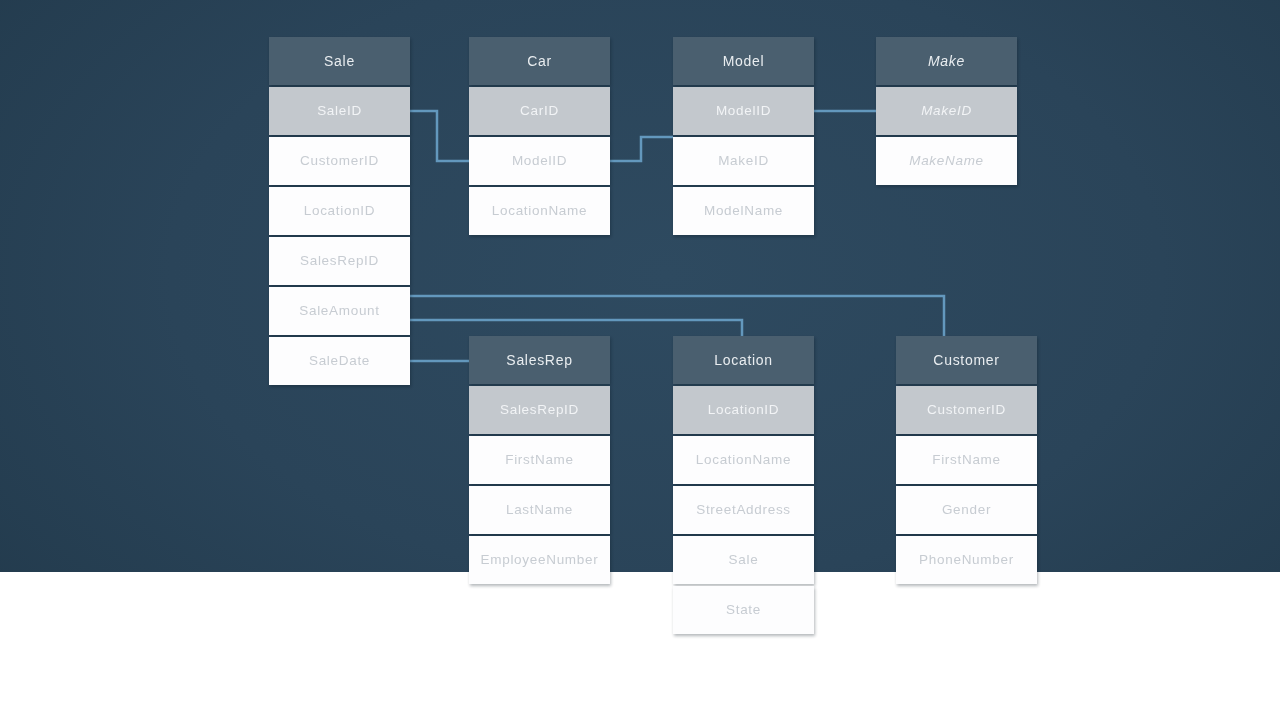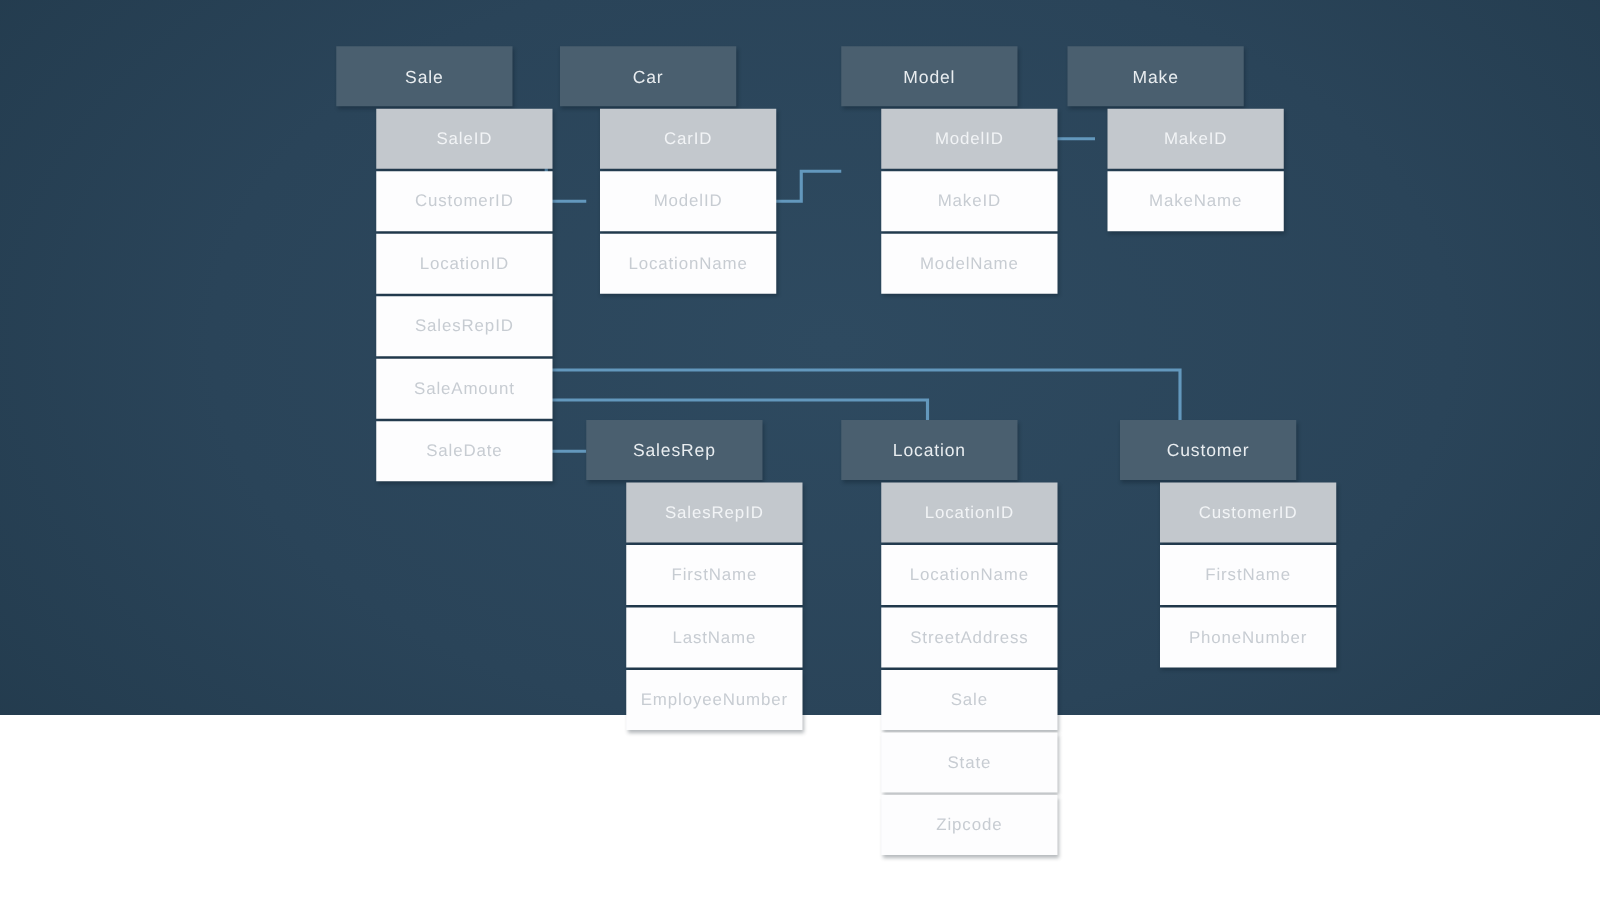--- a/index.html
+++ b/index.html
@@ -45,21 +45,20 @@
   .cell.header {
     background: #4a5f6f;
     color: #e9edf0;
     font-size: 14px;
   }
   .cell.field {
     margin-top: 2px;
     background: #fdfdfe;
     color: #c7ccd2;
     font-size: 13.5px;
-    margin-left: 32px;
   }
   .cell.field.key {
     background: #c3c8cd;
     color: #f2f4f6;
   }
 </style>
 </head>
 <body>
 
 <div id="stage">
@@ -73,52 +72,52 @@
     </svg>
 <div class="table" style="left: 269px; top: 37px;">
       <div class="cell header">Sale</div>
       <div class="cell field key">SaleID</div>
       <div class="cell field">CustomerID</div>
       <div class="cell field">LocationID</div>
       <div class="cell field">SalesRepID</div>
       <div class="cell field">SaleAmount</div>
       <div class="cell field">SaleDate</div>
     </div>
-    <div class="table" style="left: 448px; top: 37px;">
+    <div class="table" style="left: 469px; top: 37px;">
       <div class="cell header">Car</div>
       <div class="cell field key">CarID</div>
       <div class="cell field">ModelID</div>
       <div class="cell field">LocationName</div>
     </div>
     <div class="table" style="left: 673px; top: 37px;">
       <div class="cell header">Model</div>
       <div class="cell field key">ModelID</div>
       <div class="cell field">MakeID</div>
       <div class="cell field">ModelName</div>
     </div>
-    <div class="table" style="left: 854px; top: 37px;">
+    <div class="table" style="left: 876px; top: 37px; font-style: italic;">
       <div class="cell header">Make</div>
       <div class="cell field key">MakeID</div>
       <div class="cell field">MakeName</div>
     </div>
     <div class="table" style="left: 469px; top: 336px;">
       <div class="cell header">SalesRep</div>
       <div class="cell field key">SalesRepID</div>
       <div class="cell field">FirstName</div>
       <div class="cell field">LastName</div>
       <div class="cell field">EmployeeNumber</div>
     </div>
     <div class="table" style="left: 673px; top: 336px;">
       <div class="cell header">Location</div>
       <div class="cell field key">LocationID</div>
       <div class="cell field">LocationName</div>
       <div class="cell field">StreetAddress</div>
       <div class="cell field">Sale</div>
       <div class="cell field">State</div>
-      <div class="cell field">Zipcode</div>
     </div>
     <div class="table" style="left: 896px; top: 336px;">
       <div class="cell header">Customer</div>
       <div class="cell field key">CustomerID</div>
       <div class="cell field">FirstName</div>
+      <div class="cell field">Gender</div>
       <div class="cell field">PhoneNumber</div>
     </div>
   </div>
 
 </body></html>

